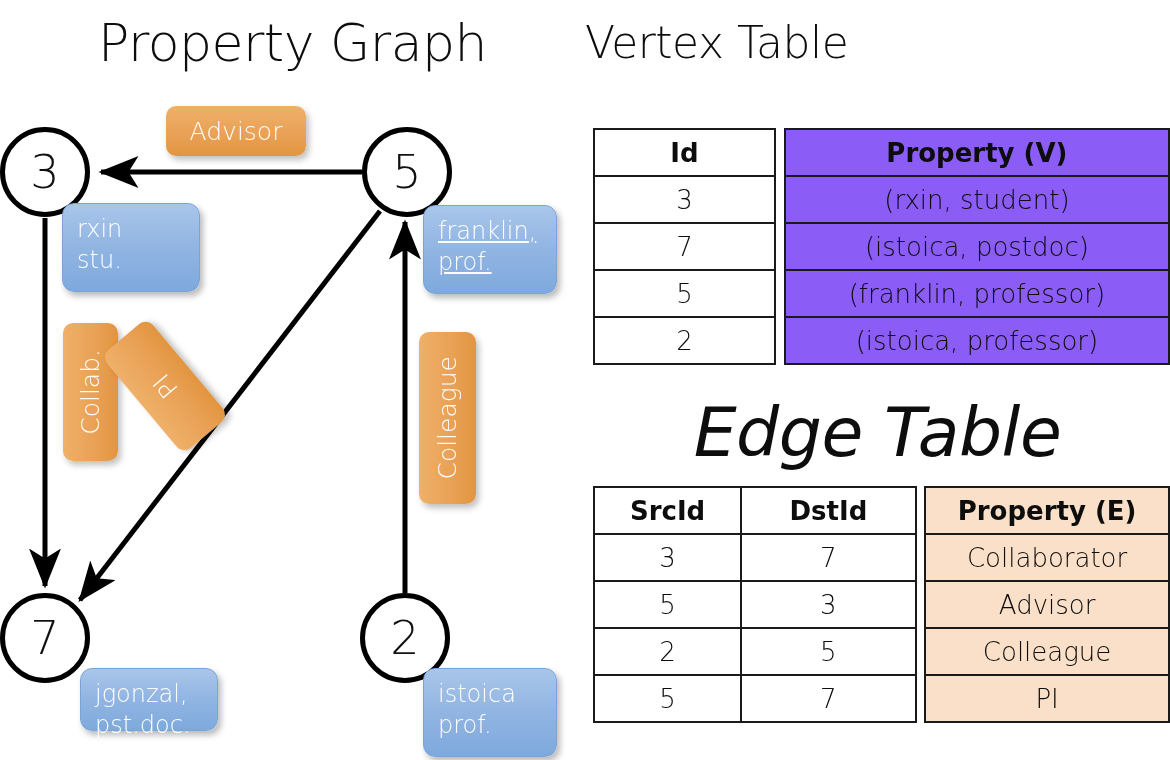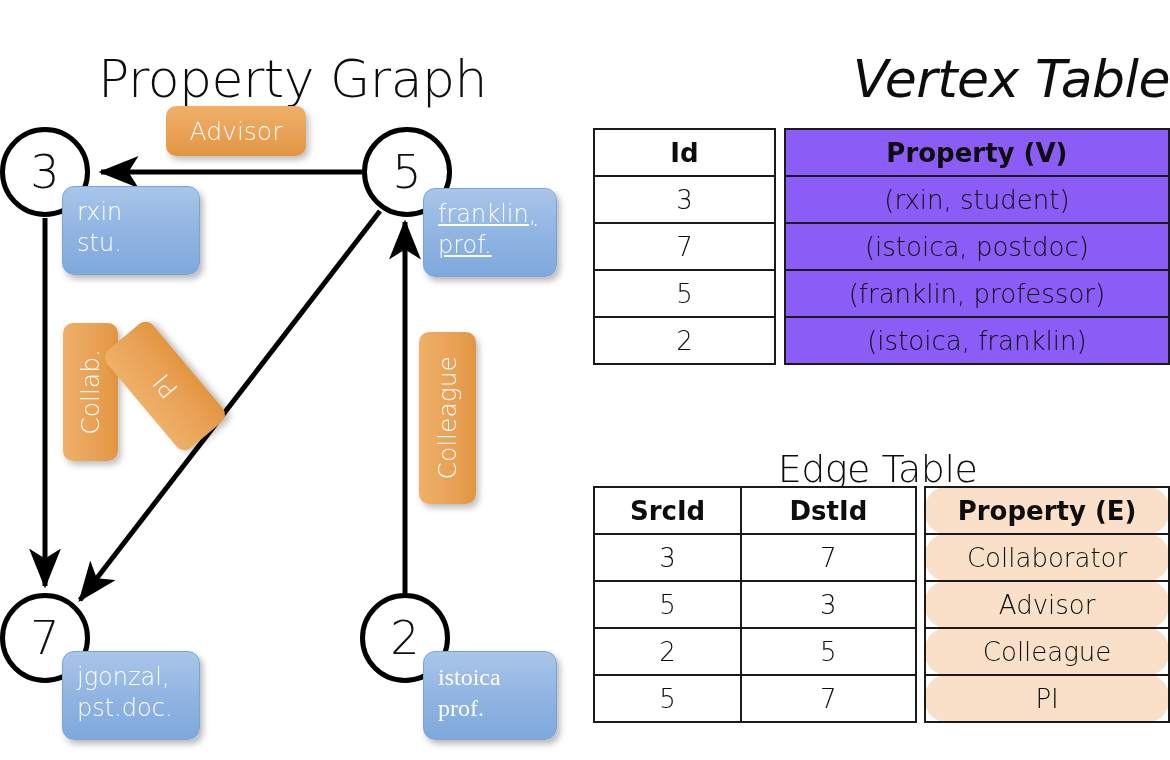--- a/index.html
+++ b/index.html
@@ -17,43 +17,42 @@
   }
 
   
   .title {
     position: absolute;
     font-family: "DejaVu Sans", sans-serif;
     font-weight: 300;
     color: #0d0d0d;
     white-space: nowrap;
     letter-spacing: -0.5px;
-    margin-top: 36px;
   }
   #title-property-graph {
     left: 0; top: 12px;
     width: 585px;
     text-align: center;
     font-size: 52px;
     line-height: 62px;
   }
   #title-vertex-table {
     left: 585px; top: 12px;
     width: 585px;
-    text-align: right;
-    font-size: 52px;
+    text-align: left;
+    font-size: 44px;
     line-height: 62px;
-    font-style: italic;
   }
   #title-edge-table {
     left: 585px; top: 402px;
     width: 585px;
     text-align: center;
-    font-size: 38px;
+    font-size: 68px;
     line-height: 62px;
+    font-style: italic;
   }
 
   
   #graph-panel {
     position: absolute;
     left: 0; top: 0;
     width: 585px; height: 760px;
   }
   #graph-edges {
     position: absolute;
@@ -90,25 +89,26 @@
     border: 1px solid #7aa3d6;
     box-shadow: 3px 4px 6px rgba(0,0,0,0.28);
     color: #ffffff;
     font-family: "DejaVu Sans", sans-serif;
     font-weight: 300;
     font-size: 24px;
     line-height: 31px;
     padding: 10px 0 10px 14px;
     box-sizing: border-box;
     white-space: pre-line;
+    margin-top: 17px;
   }
   #prop-box-3 { left: 62px;  top: 186px; width: 138px; height: 89px; }
   #prop-box-5 { left: 423px; top: 188px; width: 134px; height: 89px; text-decoration: underline; }
-  #prop-box-7 { left: 62px;  top: 651px; width: 138px; height: 89px; }
-  #prop-box-2 { left: 423px; top: 651px; width: 134px; height: 89px; font-family: Liberation Serif, serif; }
+  #prop-box-7 { left: 80px;  top: 651px; width: 138px; height: 63px; }
+  #prop-box-2 { left: 423px; top: 651px; width: 134px; height: 89px; }
 
   
   .edge-label {
     position: absolute;
     border-radius: 10px;
     background: linear-gradient(to right, #eeac5f 0%, #e9a css 0%);
     box-shadow: 3px 4px 6px rgba(0,0,0,0.25);
     color: #ffffff;
     font-family: "DejaVu Sans", sans-serif;
     font-weight: 300;
@@ -167,21 +167,21 @@
     border: 2px solid #1a1a1a;
     text-align: center;
     padding: 0;
     height: 45px;
     font-weight: 300;
   }
   .tbl th { font-weight: 700; font-size: 26px; }
   .tbl .gap { border: none; width: 8px; background: #fff; }
   .tbl .hdr-plain { background: #ffffff; }
   .cell-blue   { background: #8b5cf6; }
-  .cell-orange { background: #fae0c8; border-radius: 21px; }
+  .cell-orange { background: #fae0c8; }
 
   #vertex-table { left: 593px; top: 104px; }
   #vertex-table .col-id   { width: 180px; }
   #vertex-table .col-prop { width: 384px; }
 
   #edge-table { left: 593px; top: 462px; }
   #edge-table .col-src { width: 148px; }
   #edge-table .col-dst = { }
   #edge-table .col-dst { width: 176px; }
   #edge-table .col-eprop { width: 245px; }
@@ -272,21 +272,21 @@
       <td class="col-prop cell-blue">(istoica, postdoc)</td>
     </tr>
     <tr>
       <td class="col-id">5</td>
       <td class="gap"></td>
       <td class="col-prop cell-blue">(franklin, professor)</td>
     </tr>
     <tr>
       <td class="col-id">2</td>
       <td class="gap"></td>
-      <td class="col-prop cell-blue">(istoica, franklin)</td>
+      <td class="col-prop cell-blue">(istoica, professor)</td>
     </tr>
   </tbody>
 </table>
 
 <table class="tbl" id="edge-table">
   <thead>
     <tr>
       <th class="col-src hdr-plain">SrcId</th>
       <th class="col-dst hdr-plain">DstId</th>
       <td class="gap"></td>

